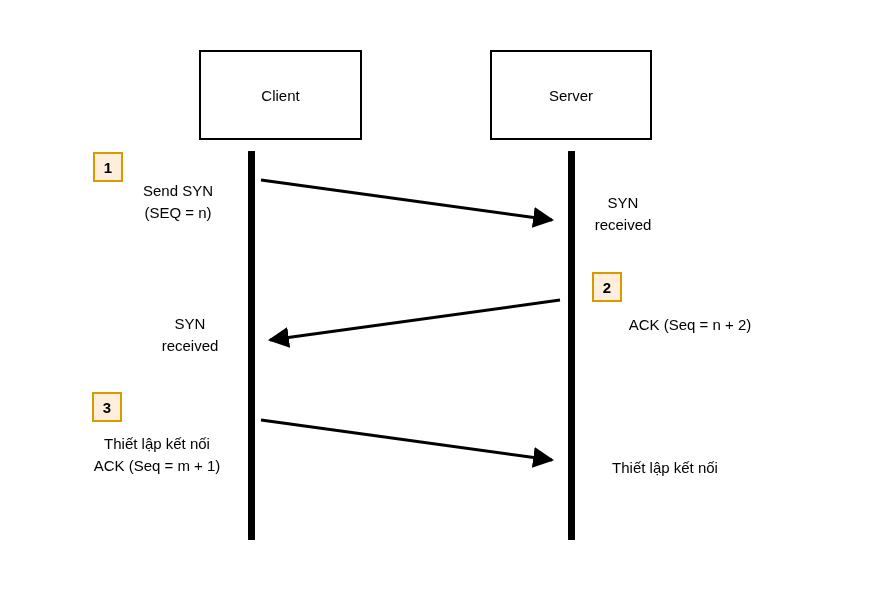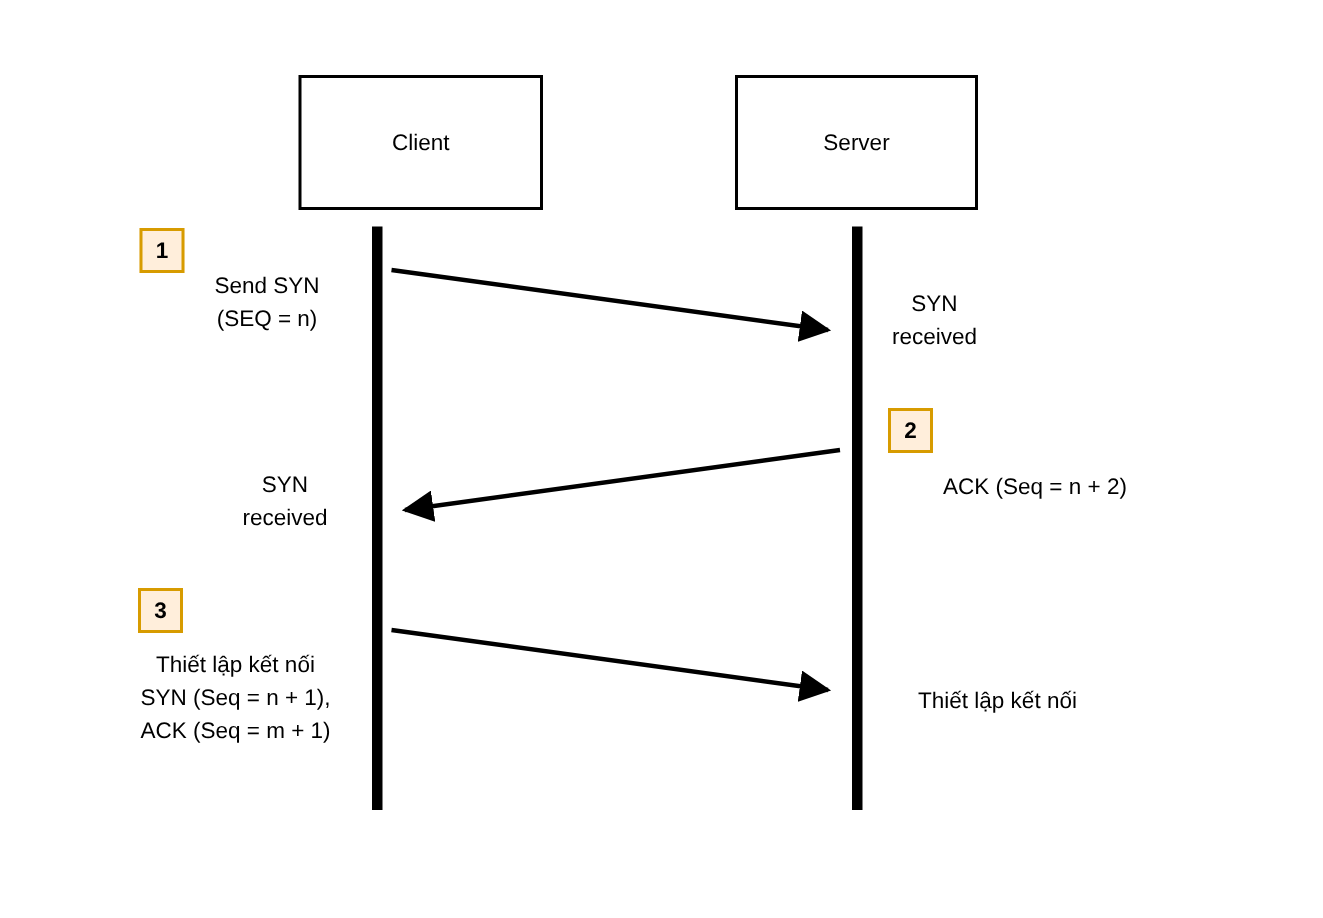--- a/index.html
+++ b/index.html
@@ -123,20 +123,19 @@
   <div class="label" id="label-step2-sender">
     <span>ACK (Seq = n + 2)</span>
   </div>
   <div class="label" id="label-step2-receiver">
     <span>SYN</span>
     <span>received</span>
   </div>
 
   <div class="label" id="label-step3-sender">
     <span>Thiết lập kết nối</span>
-    <span>SYN (Seq = n + 1),</span>
     <span>ACK (Seq = m + 1)</span>
   </div>
   <div class="label" id="label-step3-receiver">
     <span>Thiết lập kết nối</span>
   </div>
 
 </div>
 
 </body></html>

